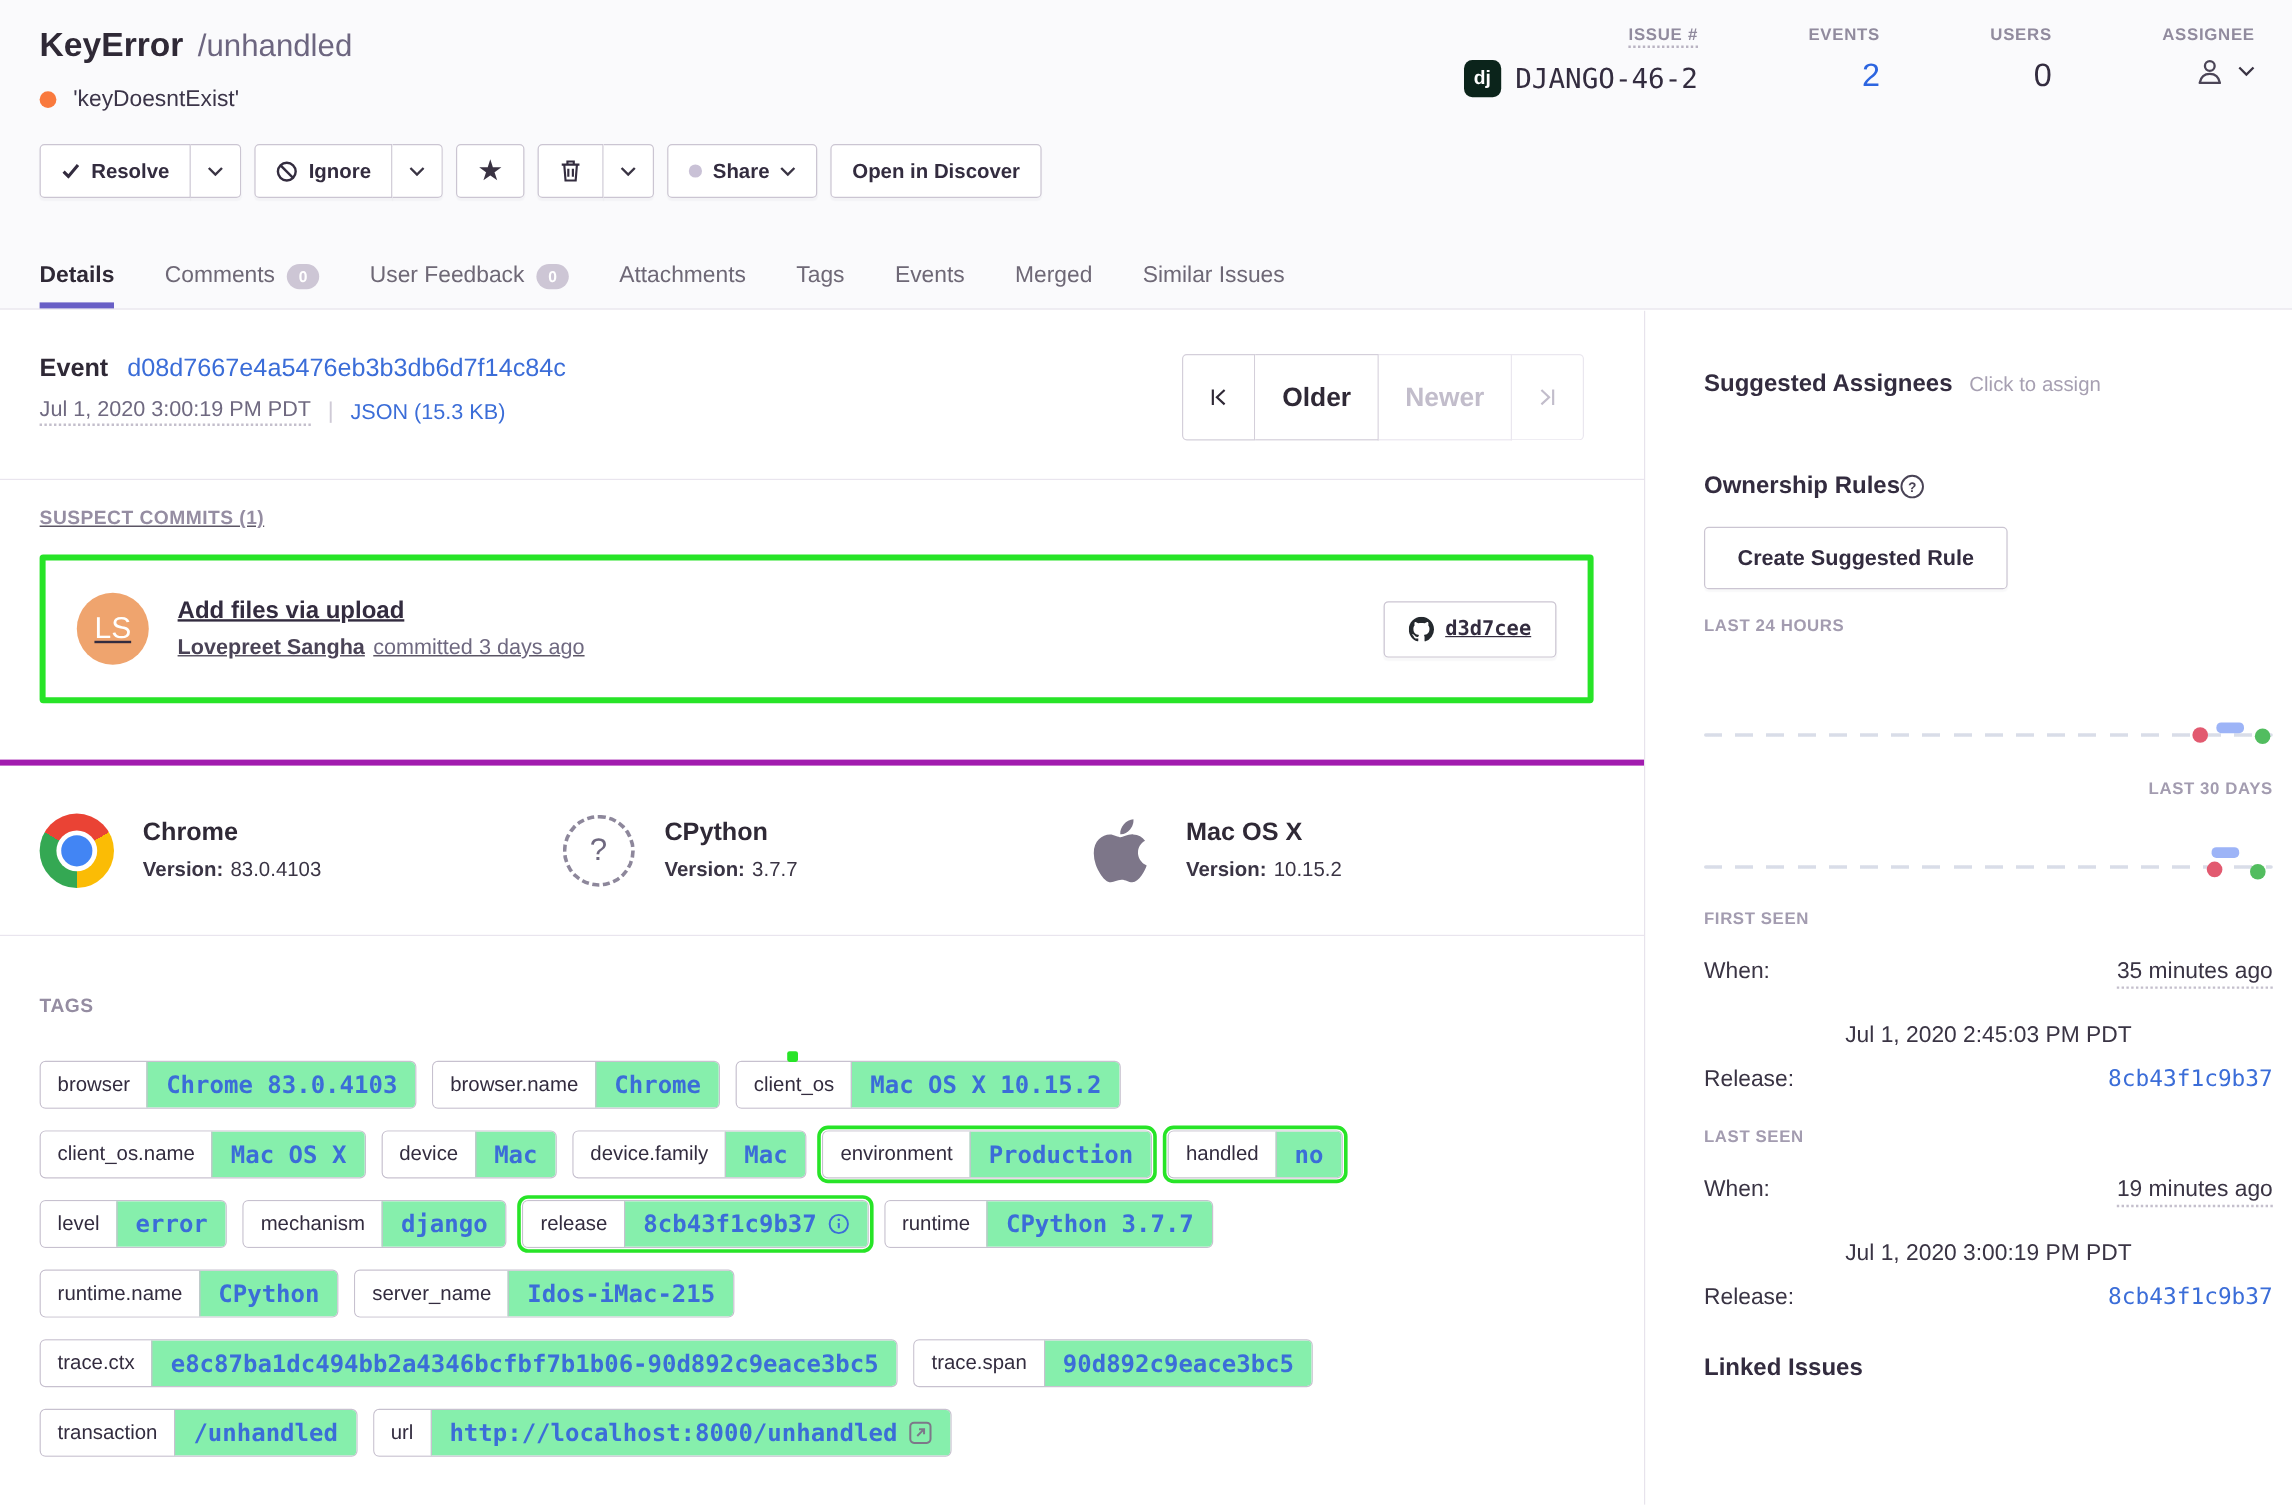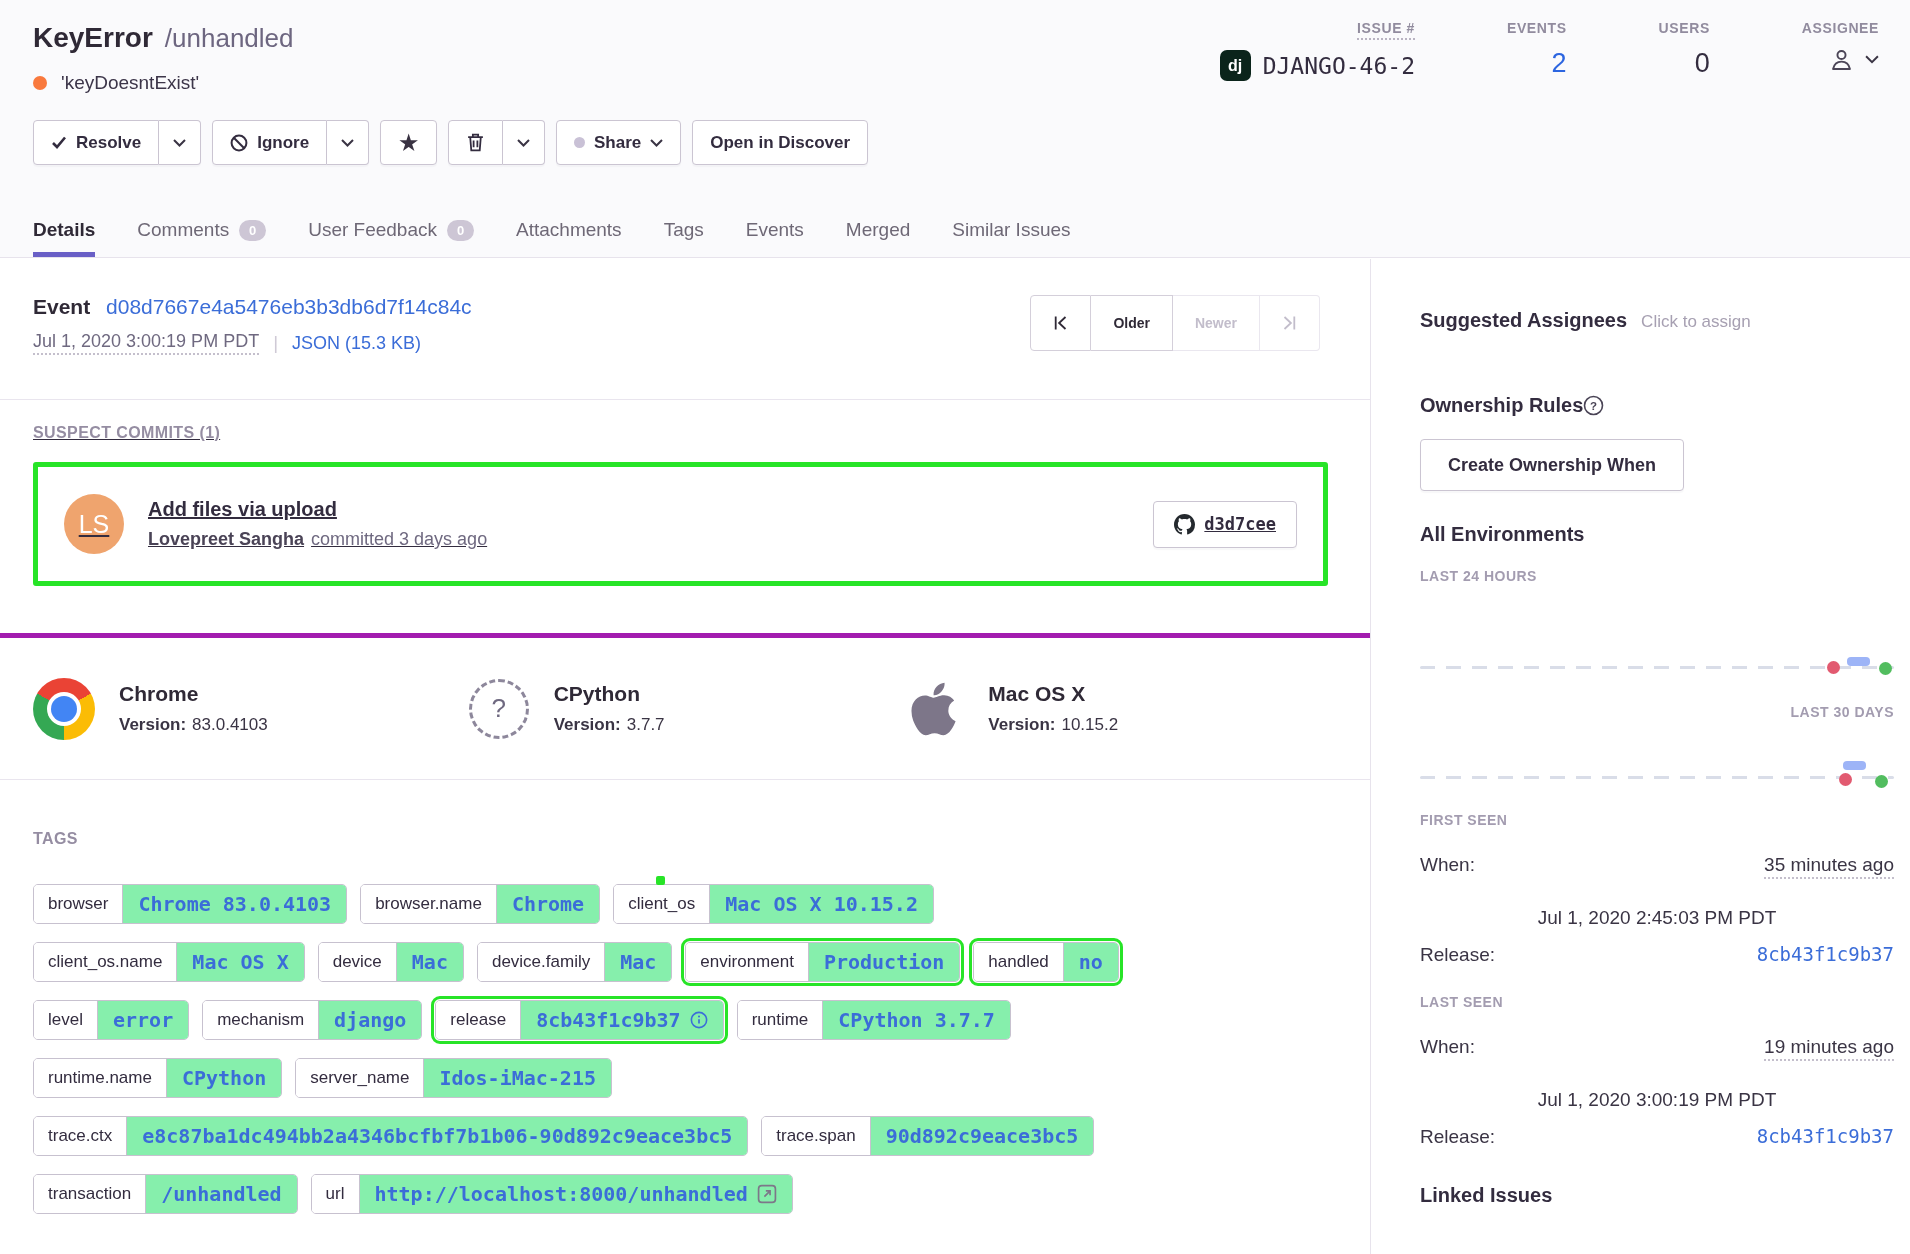--- a/index.html
+++ b/index.html
@@ -66,22 +66,22 @@
   
   .event-head{ height:141px; border-bottom:1px solid #e9e5ee; display:flex; justify-content:space-between;
     padding:36px 50px 0 33px;}
   .ev-line1{ font-size:21px; }
   .ev-label{ font-weight:700; color:#2f2936; margin-right:10px;}
   a.link{ color:#3b6dd8; text-decoration:none; cursor:pointer;}
   .ev-line2{ margin-top:12px; font-size:18px; color:#6f6980; display:flex; align-items:center;}
   .ev-date{ border-bottom:2px dotted #c4bfcc; padding-bottom:1px; cursor:default;}
   .ev-sep{ color:#cfcad6; margin:0 14px; font-size:19px;}
   .pagination{ display:flex; }
-  .pbtn{ height:56px; min-width:57px; background:#fff; border:1px solid #d4cfda; display:flex; align-items:center;
-    justify-content:center; padding:0 22px; font-size:14px; font-weight:700; color:#2f2936; cursor:pointer;}
+  .pbtn{ height:72px; min-width:57px; background:#fff; border:1px solid #d4cfda; display:flex; align-items:center;
+    justify-content:center; padding:0 22px; font-size:22px; font-weight:700; color:#2f2936; cursor:pointer;}
   .pbtn + .pbtn{ border-left:0;}
   .pbtn:first-child{ border-radius:4px 0 0 4px;}
   .pbtn:last-child{ border-radius:0 4px 4px 0;}
   .pbtn.disabled{ color:#c2bdcb; border-color:#eae7ef; font-weight:700; cursor:default;}
 
   
   .commits{ height:238px; border-bottom:5px solid #a21caf; padding:24px 42px 0 33px;text-decoration:underline;}
   .section-label{ font-size:16px; font-weight:700; color:#958da2; letter-spacing:.4px;}
   .commit-panel{ margin-top:20px; border:5px solid #27e427; border-radius:3px; background:#fff;
     display:flex; align-items:center; padding:20px 26px; height:124px;}
@@ -484,24 +484,23 @@
 
   <div class="ownership">
     <span class="sb-heading">Ownership Rules</span>
     <svg width="21" height="21" viewBox="0 0 21 21">
         <circle cx="10.5" cy="10.5" r="9" fill="none" stroke="#4a4456" stroke-width="1.6"></circle>
         <text x="10.5" y="14.6" text-anchor="middle" font-size="11.5" font-weight="bold" fill="#4a4456" font-family="Liberation Sans, sans-serif">?</text>
       </svg>
   </div>
 
   <button class="btn create-rule-btn">
-    <span>Create Ownership When</span>
+    <span>Create Suggested Rule</span>
   </button>
 
-  <div class="sb-heading all-env">All Environments</div>
   <div class="sb-sub-label last24">LAST 24 HOURS</div>
 
   <div class="spark">
     <div class="sline"></div>
     <span class="mark red" style="right:54px; top:1px;"></span>
     <span class="mark bluebar" style="right:24px; top:-3px;"></span>
     <span class="mark green" style="right:2px; top:2px;"></span>
   </div>
 
   <div class="sb-sub-label last30">LAST 30 DAYS</div>

